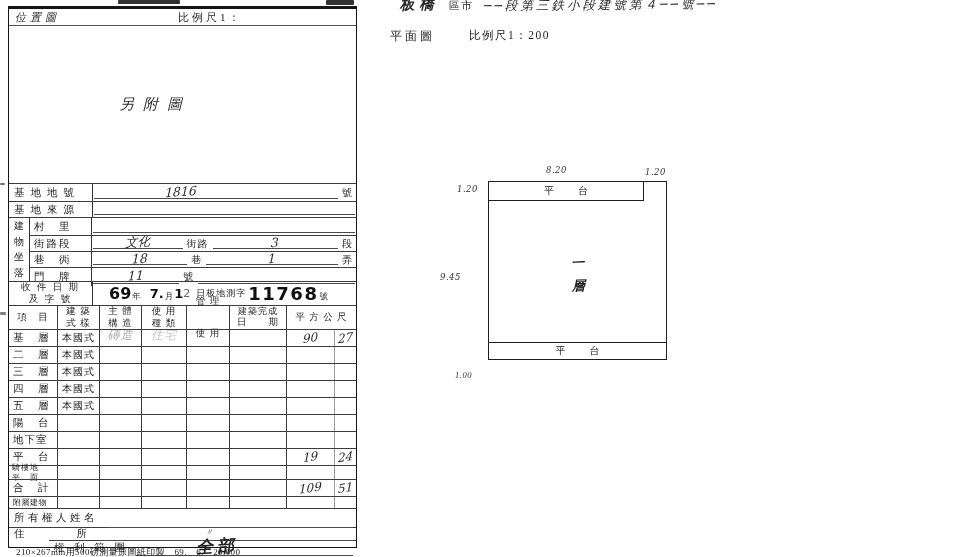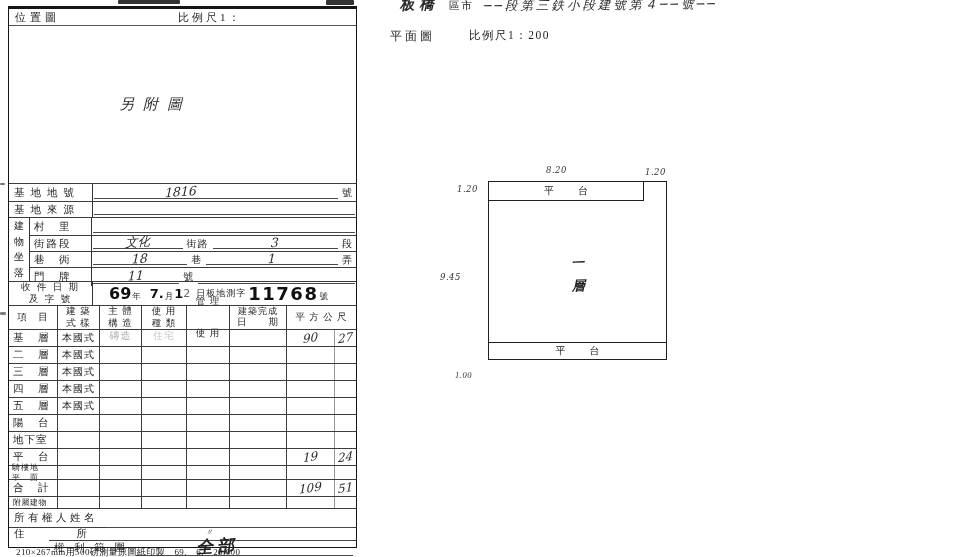--- a/index.html
+++ b/index.html
@@ -13,21 +13,21 @@
   .a4{left:0;top:312px;width:6px;height:3px;opacity:.55;}
   
   .form{position:absolute;left:8px;top:6px;width:349px;height:542px;box-sizing:border-box;
         border:1.6px solid #151515;border-top-width:3px;display:flex;flex-direction:column;
         font-size:11px;background:#fff;}
   .frow{display:flex;box-sizing:border-box;flex:none;border-top:1px solid #3c3c3c;}
   .nt{border-top:none;}
   .h12{height:12px}.h13{height:13px}.h14{height:14px}.h15{height:19px}.h16{height:16px}
   .h17{height:17px}.h18{height:18px}.h24{height:24px}.h157{height:157px}
   .hdr{align-items:center;border-top:none;border-bottom:1px solid #555;}
-  .hdr .t1{margin-left:6px;letter-spacing:4px;font-size:11px;}
+  .hdr .t1{margin-left:6px;letter-spacing:4px;font-size:11px;font-style:italic;}
   .hdr .t2{margin-left:118px;letter-spacing:3px;font-size:11px;}
   .maparea{align-items:center;justify-content:center;}
   .mapnote{font-size:15px;letter-spacing:9px;margin-right:55px;color:#2d2d2d;}
   .lab{width:84px;flex:none;border-right:1px solid #333;display:flex;align-items:center;
        padding-left:5px;letter-spacing:6px;font-size:10.5px;box-sizing:border-box;}
   .val{flex:1;display:flex;align-items:flex-end;min-width:0;}
   .bl{flex:1;display:flex;align-items:center;justify-content:center;height:calc(100% - 3px);
       border-bottom:1px solid #4a4a4a;margin:0 1px 2px 1px;}
   .unit{flex:none;font-size:10px;padding:0 3px;align-self:center;letter-spacing:1px;}
   .hand{font-family:"DejaVu Serif",serif;font-style:italic;color:#2b2b2b;}
@@ -62,22 +62,22 @@
        font-size:9.5px;line-height:1.2;letter-spacing:1px;}
   .thc .hl{white-space:nowrap;}
   .item{display:flex;align-items:center;padding:0 4px;font-size:10.5px;letter-spacing:2px;white-space:nowrap;}
   .item2{display:flex;flex-direction:column;justify-content:center;padding:0 3px;
          font-size:8px;line-height:1.15;letter-spacing:1px;}
   .tinyitem{font-size:8px;letter-spacing:0.5px;}
   .cen{display:flex;align-items:center;justify-content:center;font-size:10px;letter-spacing:1px;}
   .num{display:flex;align-items:flex-end;justify-content:center;overflow:visible;}
   .area{font-size:12px;display:inline-block;transform:rotate(-9deg) skewX(-10deg);
         margin-bottom:1px;white-space:nowrap;}
-  .stamp{font-size:10px;color:#555;opacity:.5;filter:blur(.7px);letter-spacing:1px;
-         margin-top:-5px;white-space:nowrap;}
+  .stamp{font-size:12px;color:#555;opacity:.5;filter:blur(.7px);letter-spacing:1px;
+         margin-top:-5px;white-space:nowrap;font-style:italic;}
   .stamp2{opacity:.35;}
   
   .blab{padding-left:5px;letter-spacing:3.5px;font-size:10.5px;display:flex;align-items:center;
         white-space:nowrap;flex:none;}
   .bline{flex:1;border-bottom:1px solid #4a4a4a;margin:0 3px 2px 8px;position:relative;height:100%;}
   .ditto{position:absolute;left:42%;bottom:1px;font-size:9px;color:#444;}
   .rightsval{position:absolute;left:60px;bottom:-3px;font-size:17px;letter-spacing:4px;
              transform:rotate(-3deg);color:#222;font-weight:600;}
   .flexgrow{flex:1;margin-left:40px;}
   .form-footer{position:absolute;left:16px;top:546px;font-size:9px;letter-spacing:.4px;

